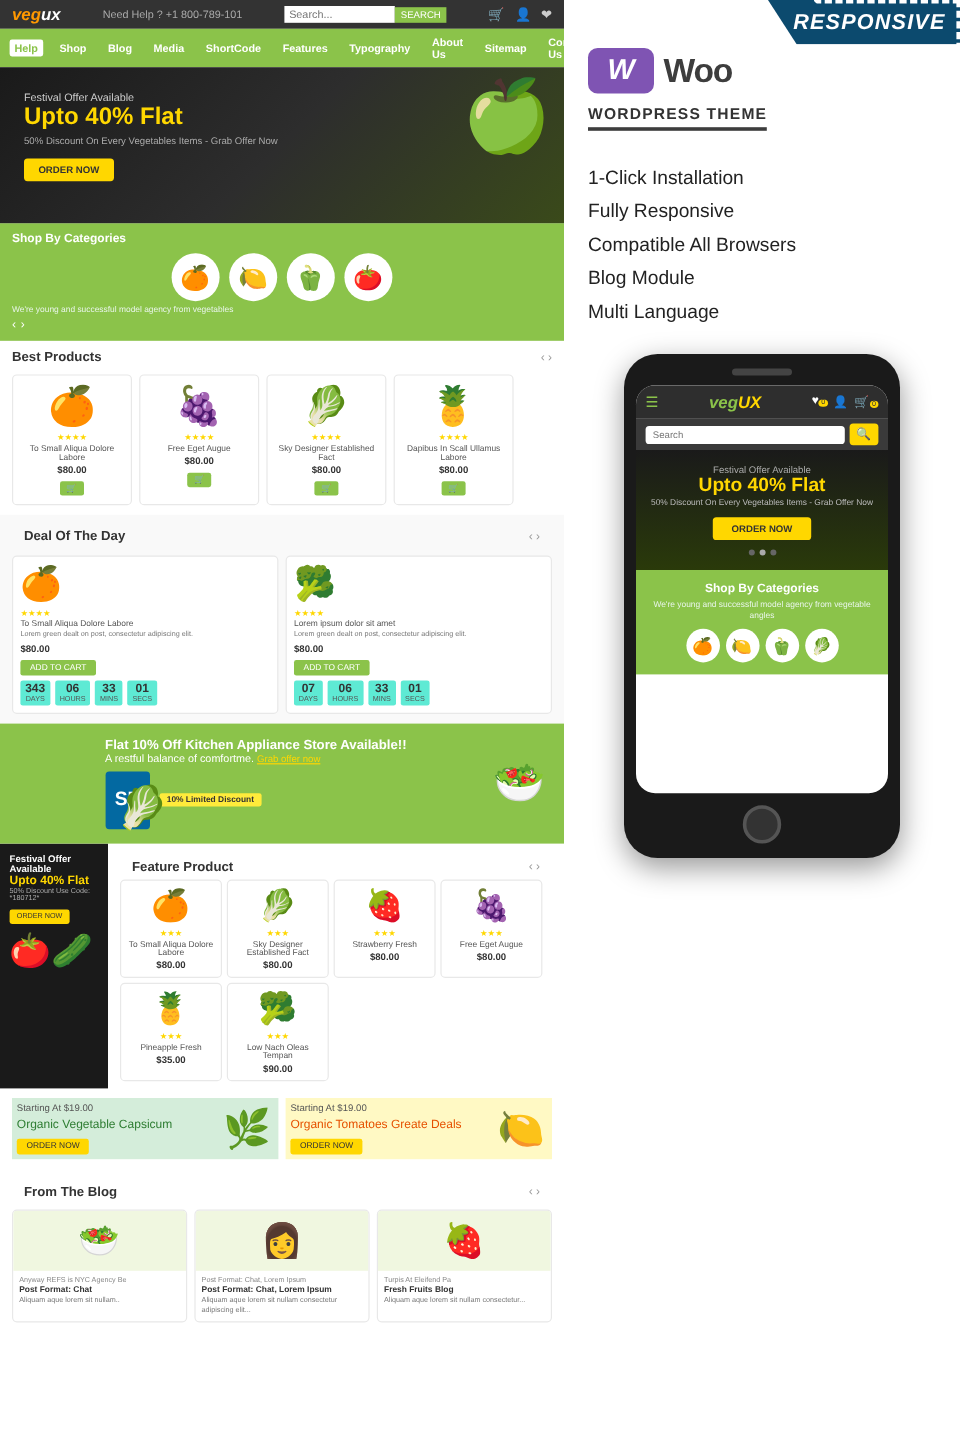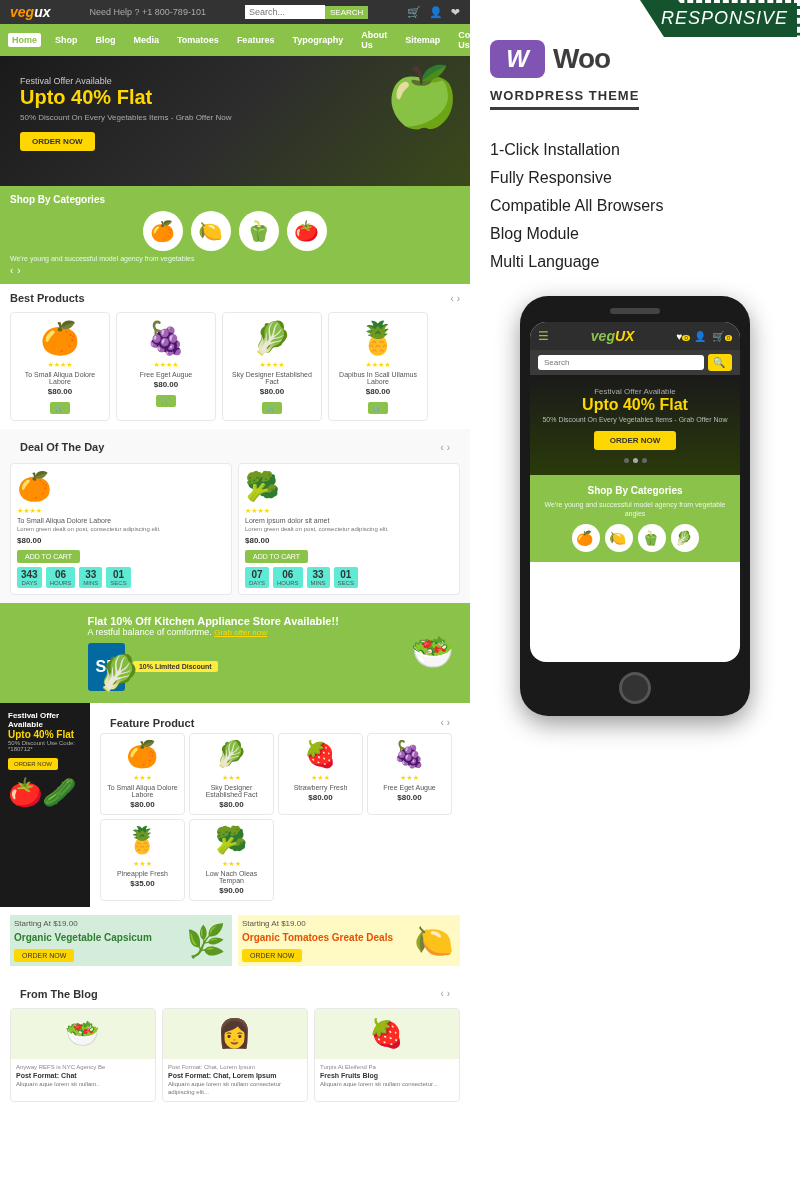--- a/index.html
+++ b/index.html
@@ -23,21 +23,21 @@
     }
     .top-bar-logo {
       color: #8bc34a;
       font-weight: bold;
       font-size: 14px;
       font-style: italic;
     }
     .top-bar-logo span { color: #ff9800; }
     .top-bar-help { color: #aaa; font-size: 9px; }
     .top-bar-search { display: flex; align-items: center; }
-    .top-bar-search input { width: 80px; font-size: 9px; padding: 2px 4px; border: none; }
+    .top-bar-search input { width: 92px; font-size: 9px; padding: 2px 4px; border: none; }
     .top-bar-search button { background: #8bc34a; border: none; color: #fff; font-size: 8px; padding: 2px 5px; cursor: pointer; }
     .top-bar-icons { display: flex; gap: 8px; color: #ccc; font-size: 11px; }
 
     
     .nav-bar {
       background: #8bc34a;
       display: flex;
       align-items: center;
       padding: 4px 8px;
       gap: 10px;
@@ -232,21 +232,21 @@
     .organic-card {
       flex: 1;
       border-radius: 0;
       padding: 4px;
       position: relative;
       overflow: hidden;
     }
     .organic-card.green-bg { background: #d4edda; }
     .organic-card.yellow-bg { background: #fff9c4; }
     .organic-starting { font-size: 8px; color: #555; }
-    .organic-title { font-size: 10px; font-weight: bold; color: #2e7d32; margin-top: 4px; }
+    .organic-title { font-size: 10px; font-weight: normal; color: #2e7d32; margin-top: 4px; }
     .organic-btn {
       background: #ffd700;
       border: none;
       color: #333;
       font-size: 7px;
       padding: 3px 8px;
       border-radius: 2px;
       cursor: pointer;
       margin-top: 6px;
       display: block;
@@ -276,24 +276,24 @@
       padding: 20px;
       position: relative;
       overflow: hidden;
     }
 
     
     .responsive-banner {
       position: absolute;
       top: 0;
       right: 0;
-      background: #14532d;
+      background: #0c4a6e;
       color: #fff;
       font-size: 18px;
-      font-weight: 400;
+      font-weight: 700;
       font-style: italic;
       padding: 8px 12px;
       transform: rotate(0deg);
       clip-path: polygon(0 0, 100% 0, 100% 100%, 15% 100%);
       width: 160px;
       text-align: right;
       letter-spacing: 1px;
     }
     .responsive-dashed {
       position: absolute;
@@ -484,25 +484,25 @@
       <button>SEARCH</button>
     </div>
     <div class="top-bar-icons">
       <span>🛒</span>
       <span>👤</span>
       <span>❤</span>
     </div>
   </div>
 
   <div class="nav-bar">
-    <div class="nav-item active">Home</div>
+    <div class="nav-item active">Help</div>
     <div class="nav-item">Shop</div>
     <div class="nav-item">Blog</div>
     <div class="nav-item">Media</div>
-    <div class="nav-item">Tomatoes</div>
+    <div class="nav-item">ShortCode</div>
     <div class="nav-item">Features</div>
     <div class="nav-item">Typography</div>
     <div class="nav-item">About Us</div>
     <div class="nav-item">Sitemap</div>
     <div class="nav-item">Contact Us</div>
   </div>
 
   <div class="hero">
     <div class="hero-text">
       <div class="offer">Festival Offer Available</div>

